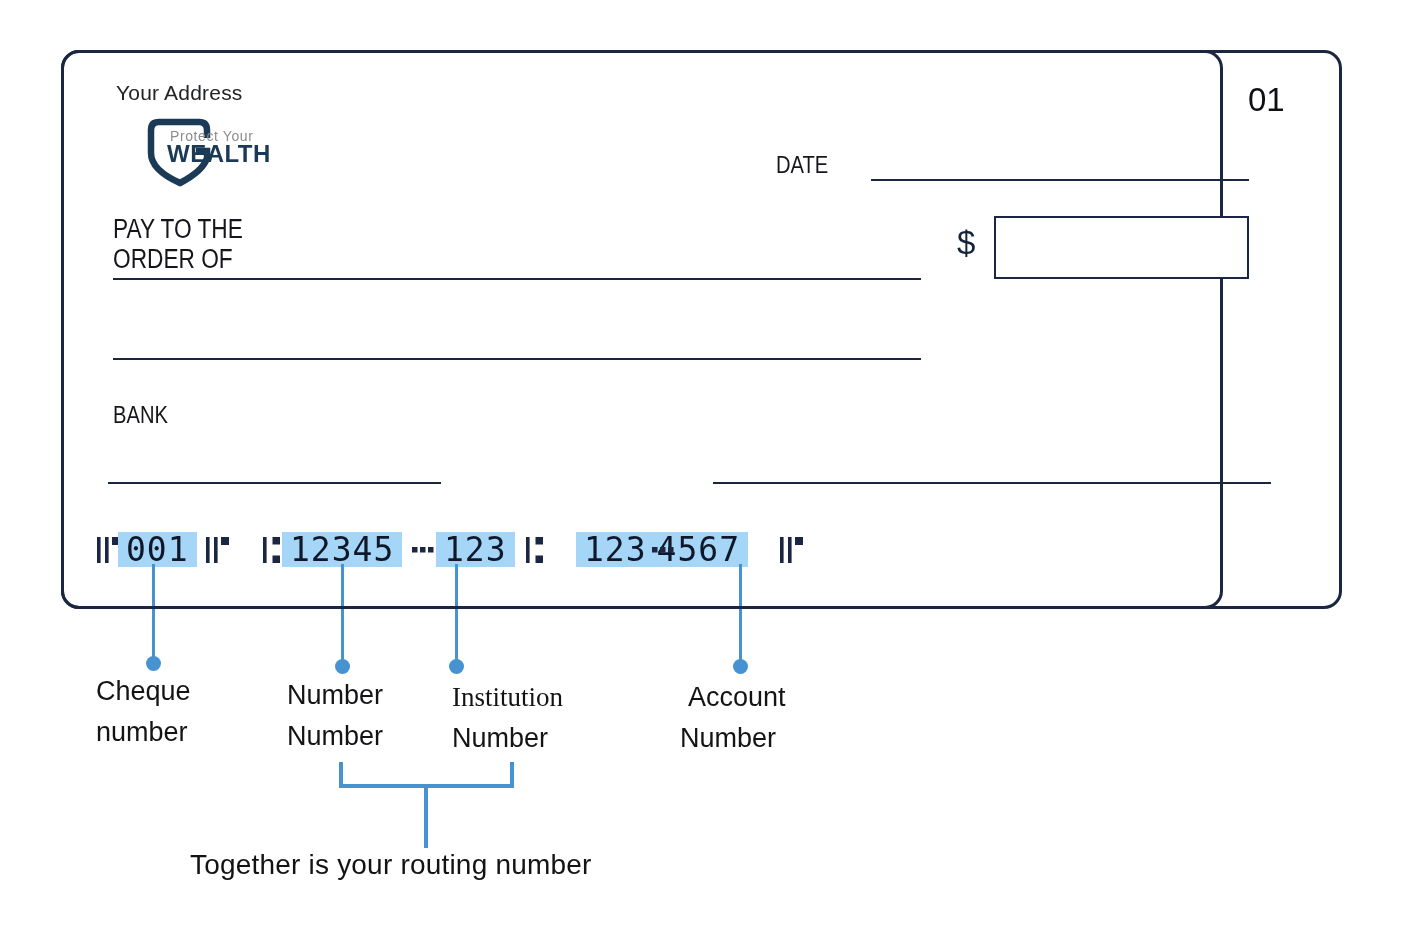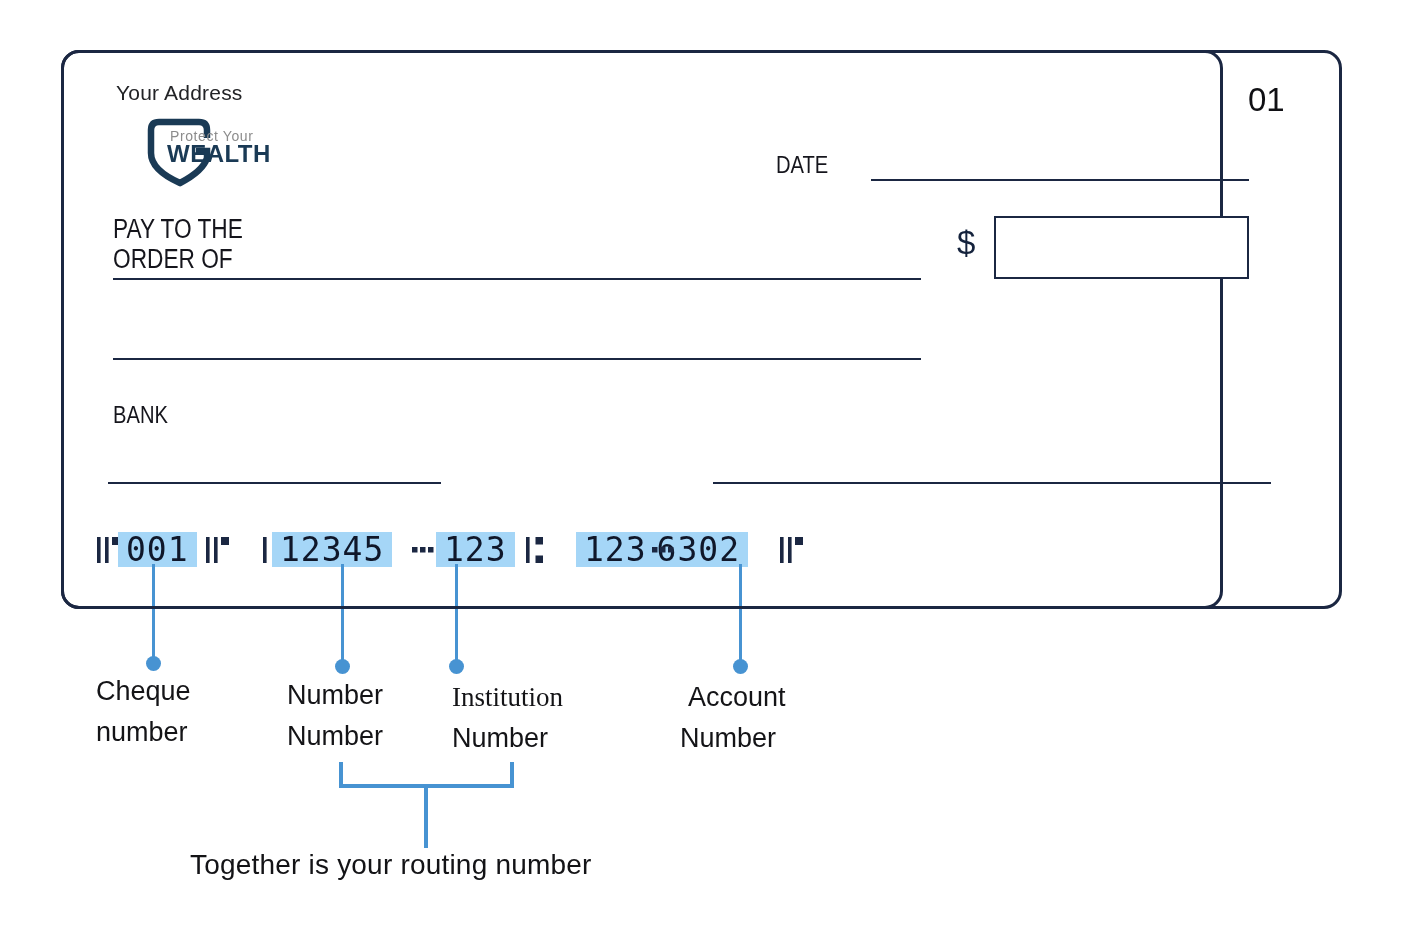--- a/index.html
+++ b/index.html
@@ -113,21 +113,21 @@
     </div>
     <div class="micr-item sym" style="left:199px;">
       <svg width="17" height="28" viewBox="0 0 17 28">
           <g fill="#1b2742">
         <rect x="0" y="1" width="3.6" height="26"></rect>
             <rect x="9.5" y="1" width="7.5" height="7.5"></rect>
             <rect x="9.5" y="19.5" width="7.5" height="7.5"></rect>
       </g>
         </svg>
     </div>
-    <div class="micr-item hl" style="left:208px;">
+    <div class="micr-item hl" style="left:218px;">
       <span class="micr-digits" style="position:static;">12345</span>
     </div>
     <div class="micr-item sym" style="left:348px;">
       <svg width="22" height="28" viewBox="0 0 22 28">
           <g fill="#1b2742">
         <rect x="0" y="11" width="5.5" height="5.5"></rect>
             <rect x="8" y="11" width="5.5" height="5.5"></rect>
             <rect x="16" y="11" width="5.5" height="5.5"></rect>
       </g>
         </svg>
@@ -148,21 +148,21 @@
       <span class="micr-digits" style="position:static;">123</span>
       <span class="sym" style="position:static;margin:0 5px;">
         <svg width="22" height="28" viewBox="0 0 22 28">
             <g fill="#1b2742">
           <rect x="0" y="11" width="5.5" height="5.5"></rect>
               <rect x="8" y="11" width="5.5" height="5.5"></rect>
               <rect x="16" y="11" width="5.5" height="5.5"></rect>
         </g>
           </svg>
       </span>
-      <span class="micr-digits" style="position:static;">6302</span>
+      <span class="micr-digits" style="position:static;">4567</span>
     </div>
     <div class="micr-item sym" style="left:716px;">
       <svg width="23" height="28" viewBox="0 0 23 28">
           <g fill="#1b2742">
         <rect x="0" y="1" width="3.6" height="26"></rect>
             <rect x="8" y="1" width="3.6" height="26"></rect>
             <rect x="15" y="1" width="8" height="8"></rect>
       </g>
         </svg>
     </div>

